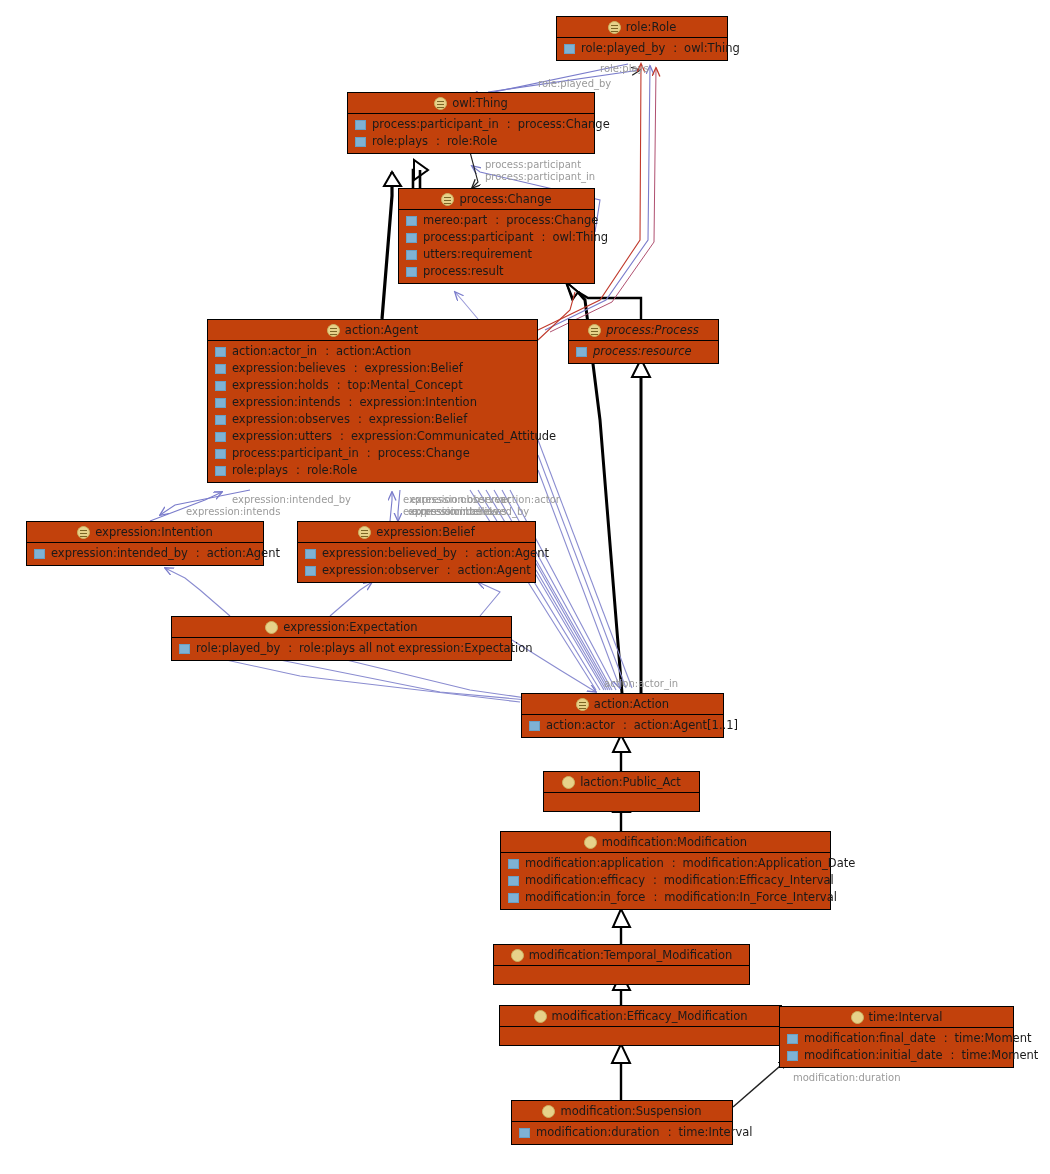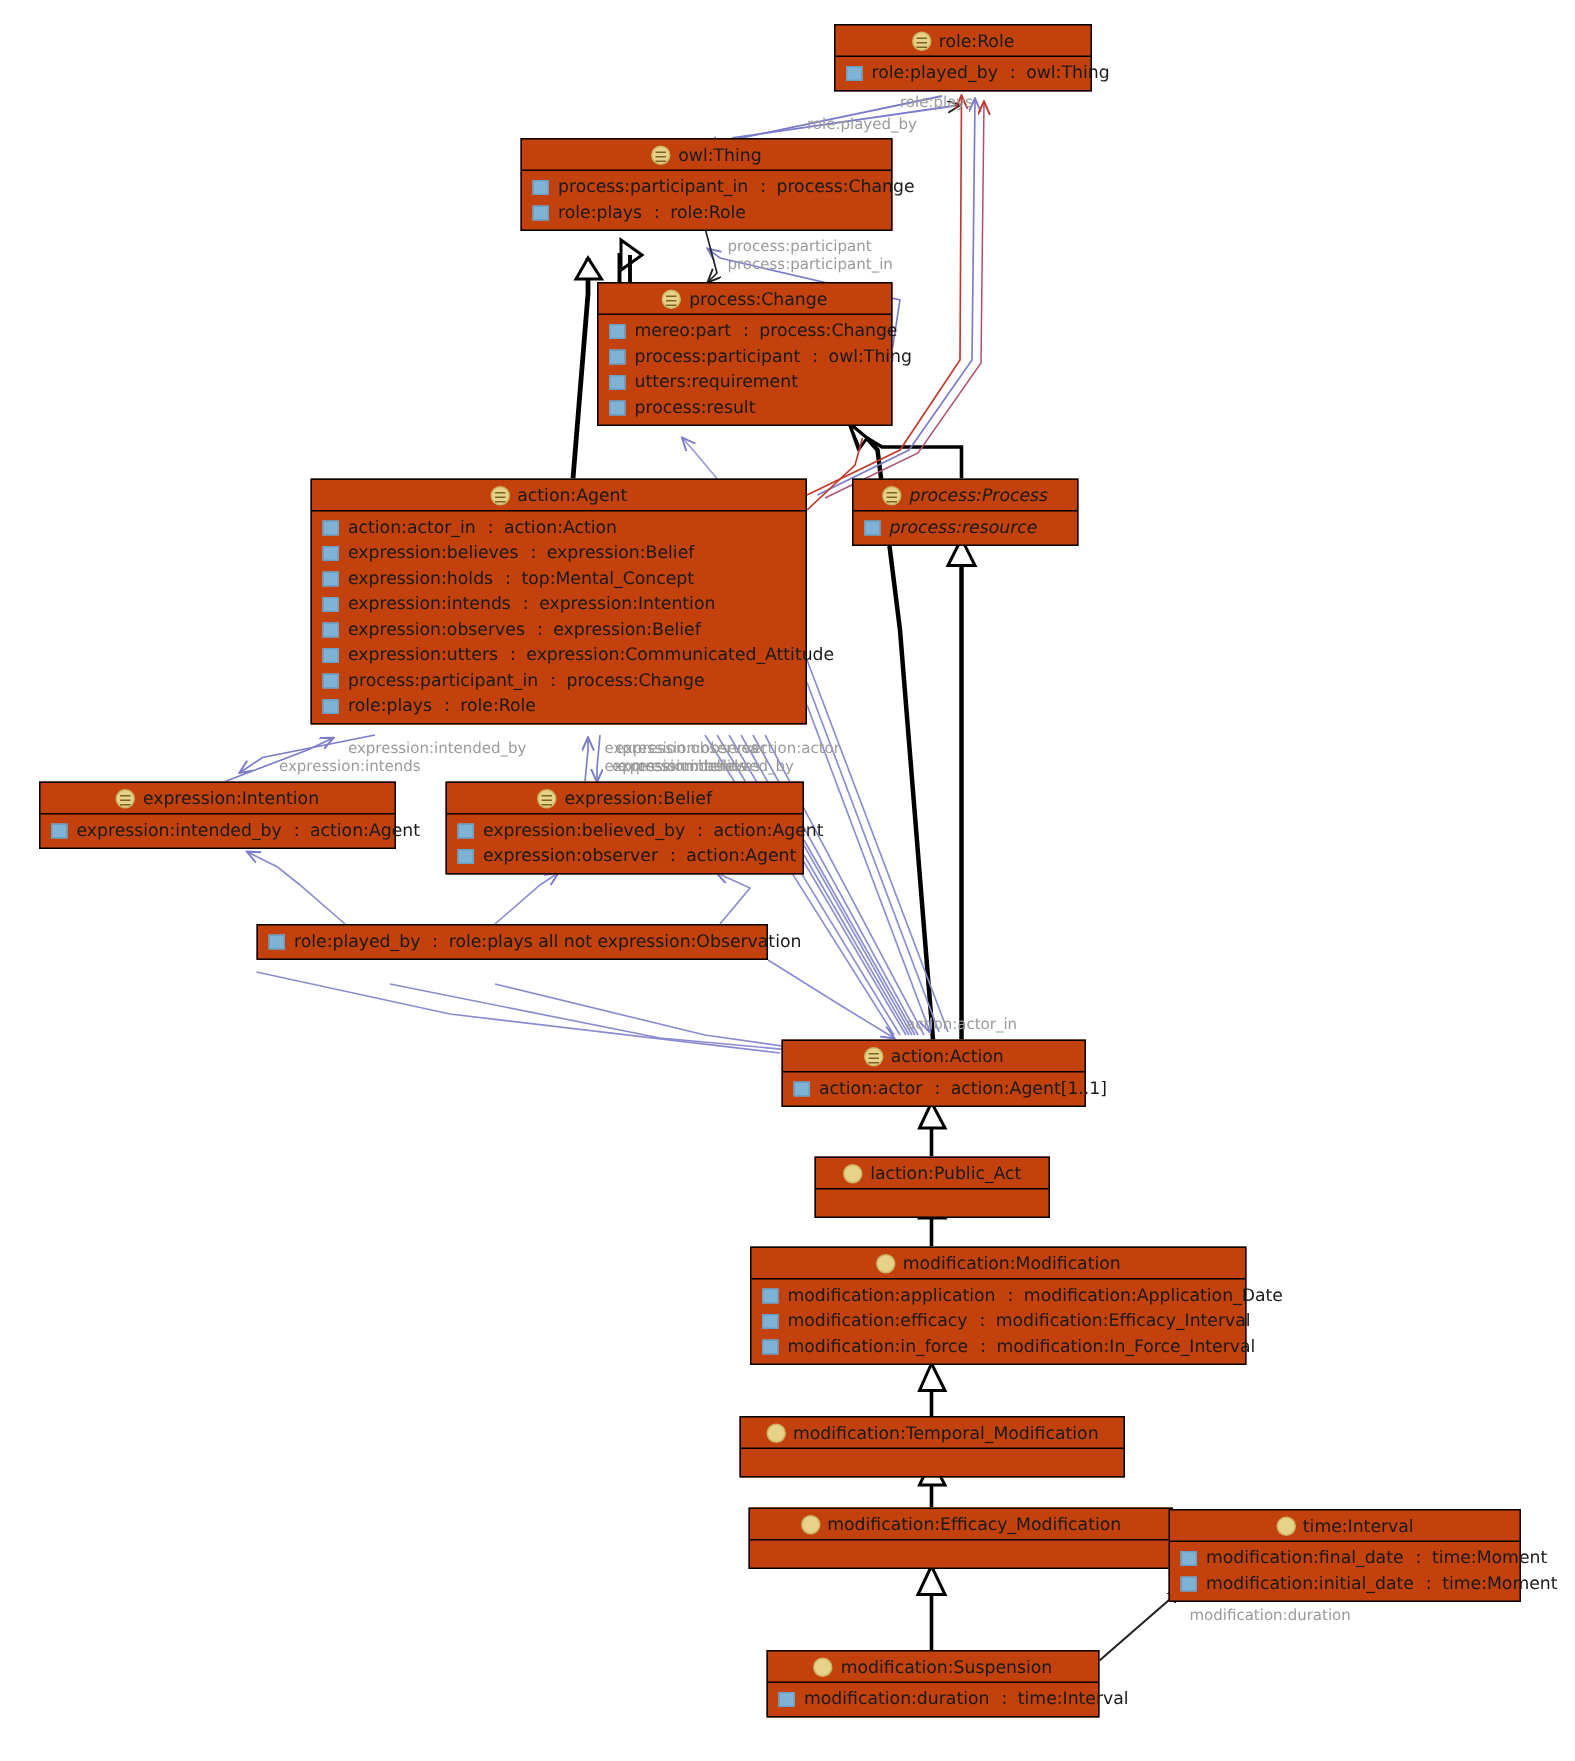--- a/index.html
+++ b/index.html
@@ -359,26 +359,30 @@
       <div class="row">
         <span class="prop-ico"></span>
         <span class="name">expression:observer</span>
         <span class="colon">:</span>
         <span class="type">action:Agent</span>
       </div>
     </div>
   </div>
 
   <div class="uml" style="left:171px;top:616px;width:341px;">
+    <div class="title">
+      <span class="cls-ico plain"></span>
+      <span>expression:Expectation</span>
+    </div>
     <div class="attrs">
       <div class="row">
         <span class="prop-ico"></span>
         <span class="name">role:played_by</span>
         <span class="colon">:</span>
-        <span class="type">role:plays all not expression:Observation</span>
+        <span class="type">role:plays all not expression:Expectation</span>
       </div>
     </div>
   </div>
 
   <div class="uml" style="left:521px;top:693px;width:203px;">
     <div class="title">
       <span class="cls-ico"></span>
       <span>action:Action</span>
     </div>
     <div class="attrs">

